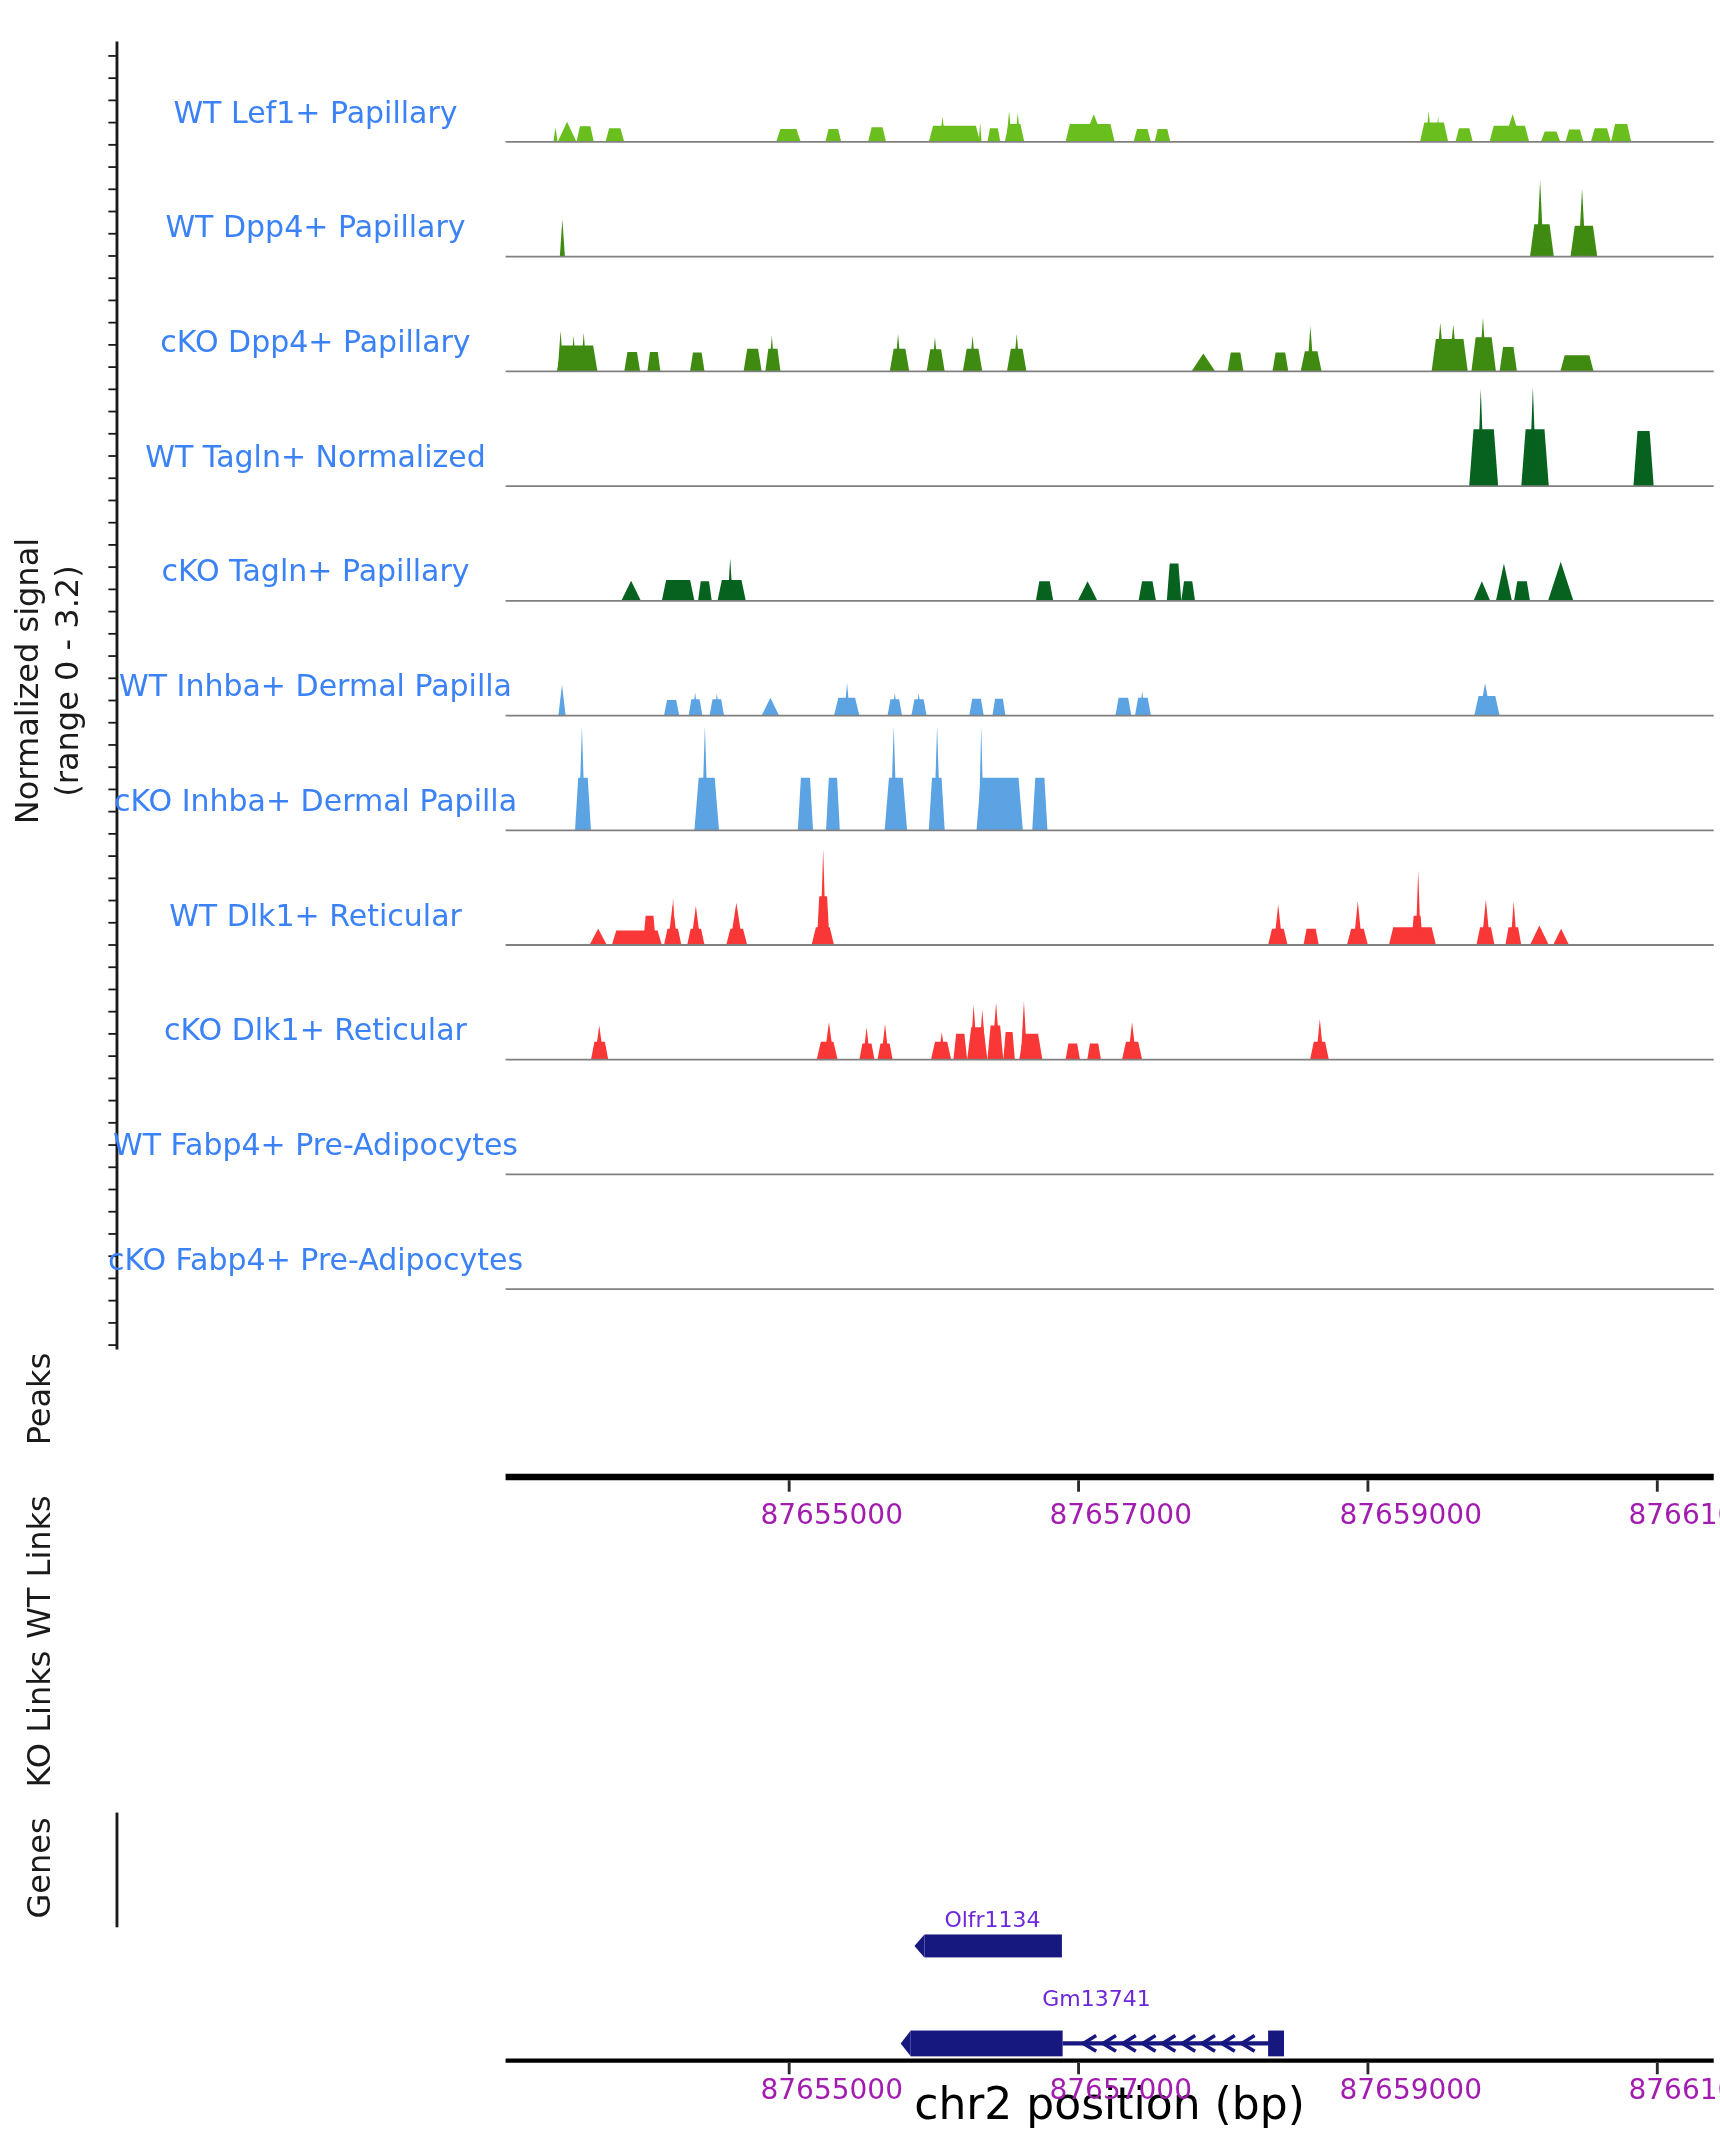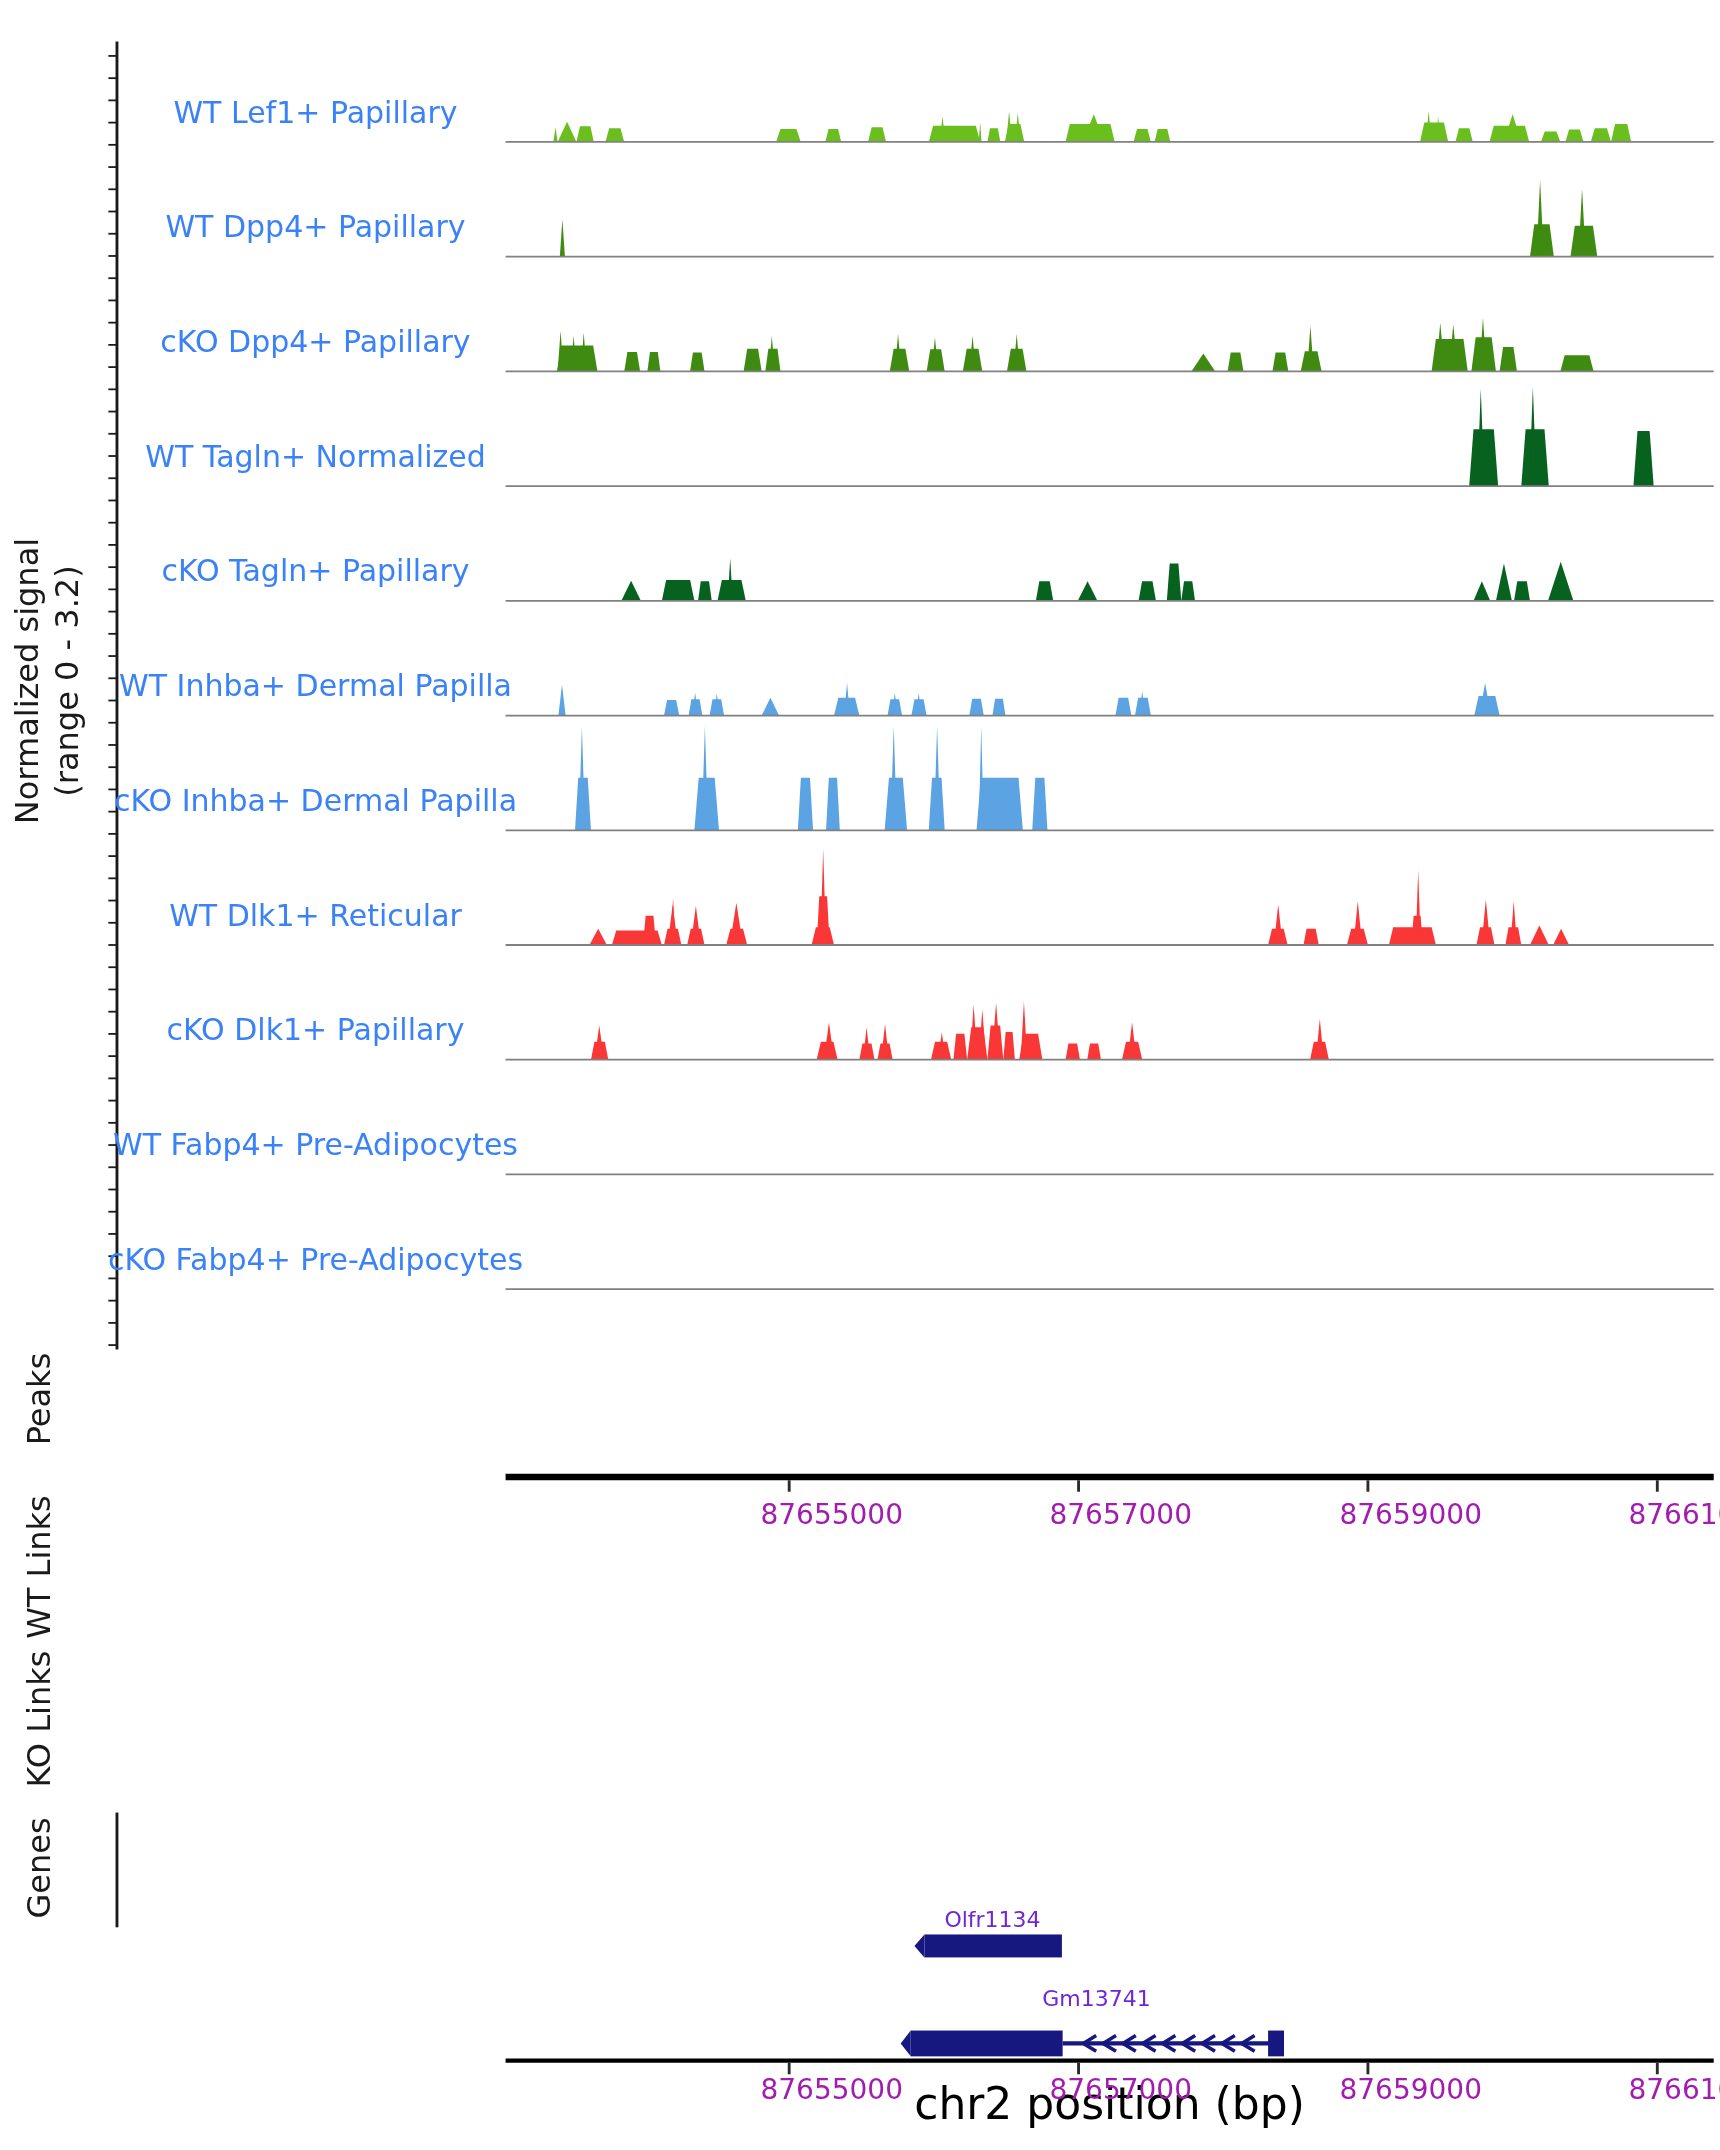--- a/index.html
+++ b/index.html
@@ -340,21 +340,21 @@
 
   <div id="generated-labels">
       <div class="track-label" style="top: 95px;">WT Lef1+ Papillary</div>
       <div class="track-label" style="top: 209px;">WT Dpp4+ Papillary</div>
       <div class="track-label" style="top: 324px;">cKO Dpp4+ Papillary</div>
       <div class="track-label" style="top: 439px;">WT Tagln+ Normalized</div>
       <div class="track-label" style="top: 553px;">cKO Tagln+ Papillary</div>
       <div class="track-label" style="top: 668px;">WT Inhba+ Dermal Papilla</div>
       <div class="track-label" style="top: 783px;">cKO Inhba+ Dermal Papilla</div>
       <div class="track-label" style="top: 898px;">WT Dlk1+ Reticular</div>
-      <div class="track-label" style="top: 1012px;">cKO Dlk1+ Papillary</div>
+      <div class="track-label" style="top: 1012px;">cKO Dlk1+ Reticular</div>
       <div class="track-label" style="top: 1127px;">WT Fabp4+ Pre-Adipocytes</div>
       <div class="track-label" style="top: 1242px;">cKO Fabp4+ Pre-Adipocytes</div>
       <div class="tick-label" style="left: 789px; top: 1498px;">87655000</div>
       <div class="tick-label" style="left: 1078px; top: 1498px;">87657000</div>
       <div class="tick-label" style="left: 1368px; top: 1498px;">87659000</div>
       <div class="tick-label" style="left: 1657px; top: 1498px;">87661000</div>
       <div class="tick-label" style="left: 789px; top: 2073px;">87655000</div>
       <div class="tick-label" style="left: 1078px; top: 2073px;">87657000</div>
       <div class="tick-label" style="left: 1368px; top: 2073px;">87659000</div>
       <div class="tick-label" style="left: 1657px; top: 2073px;">87661000</div>

